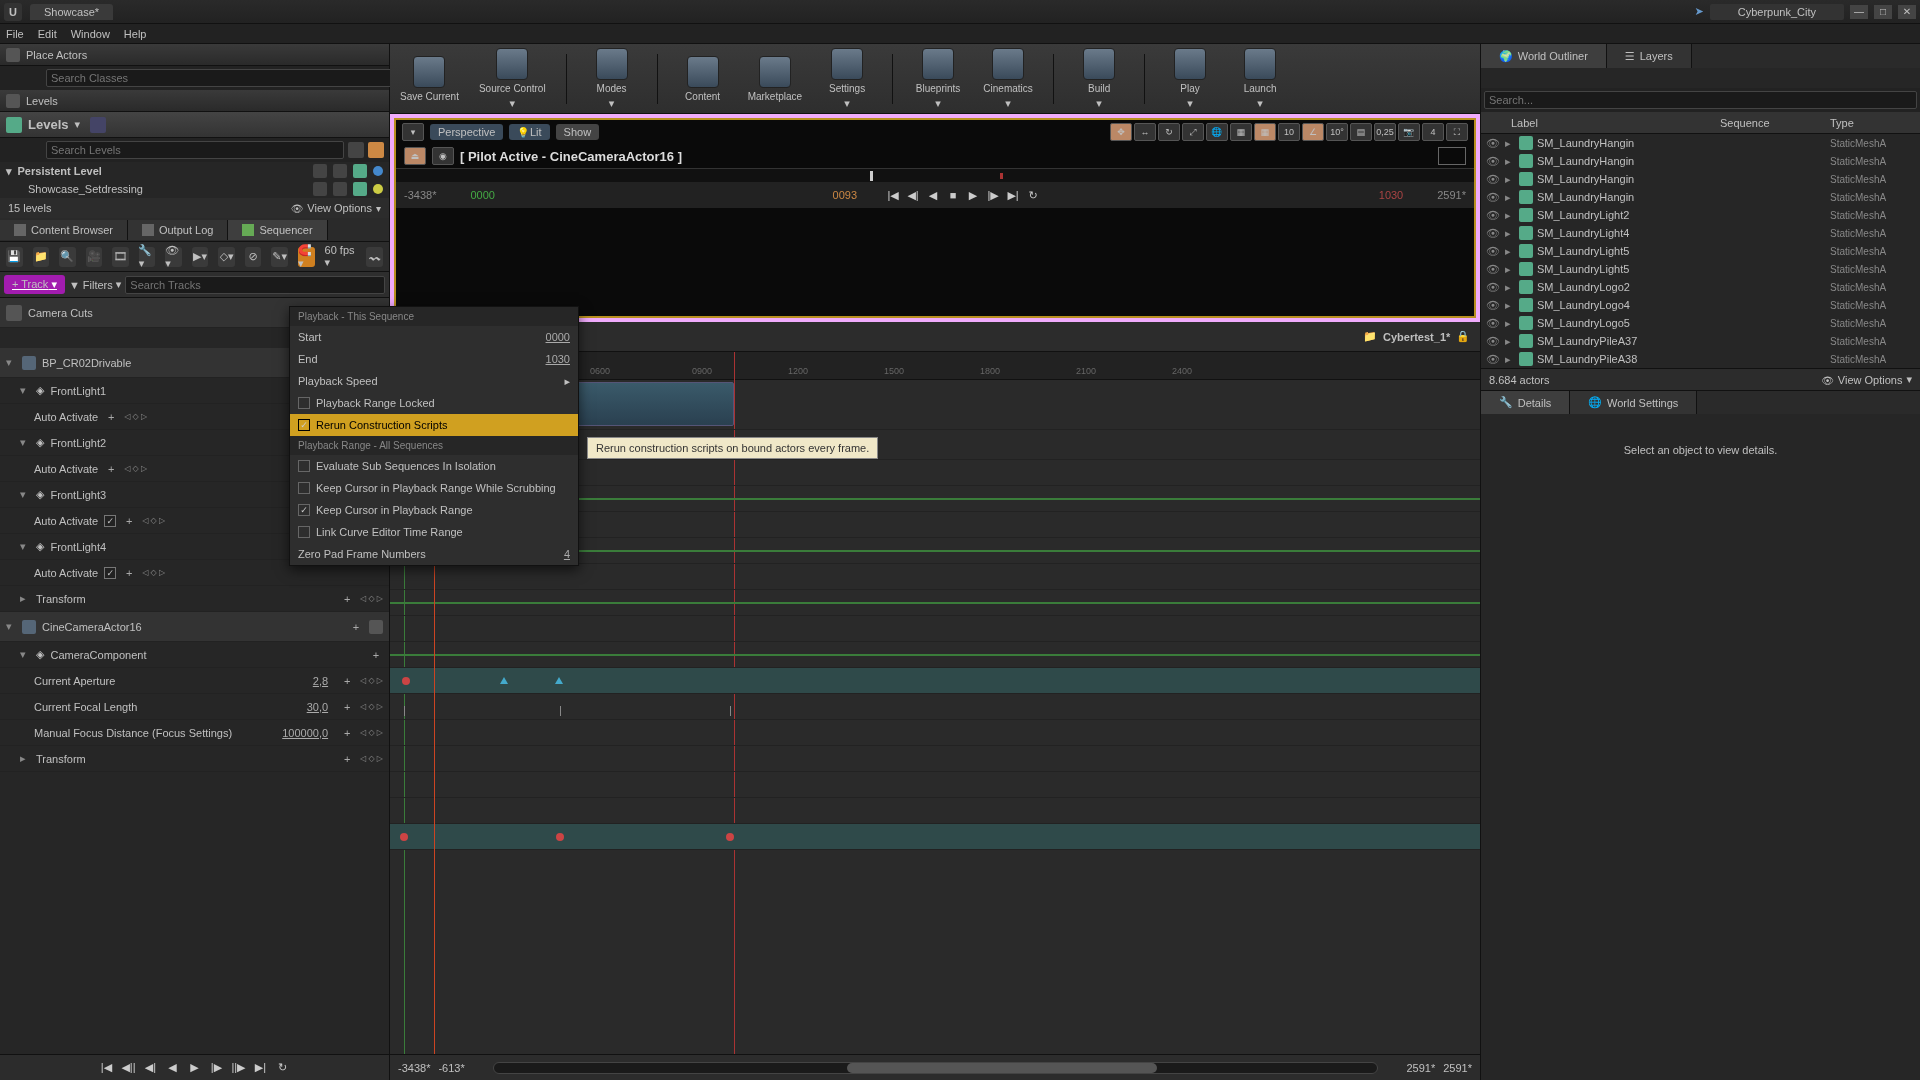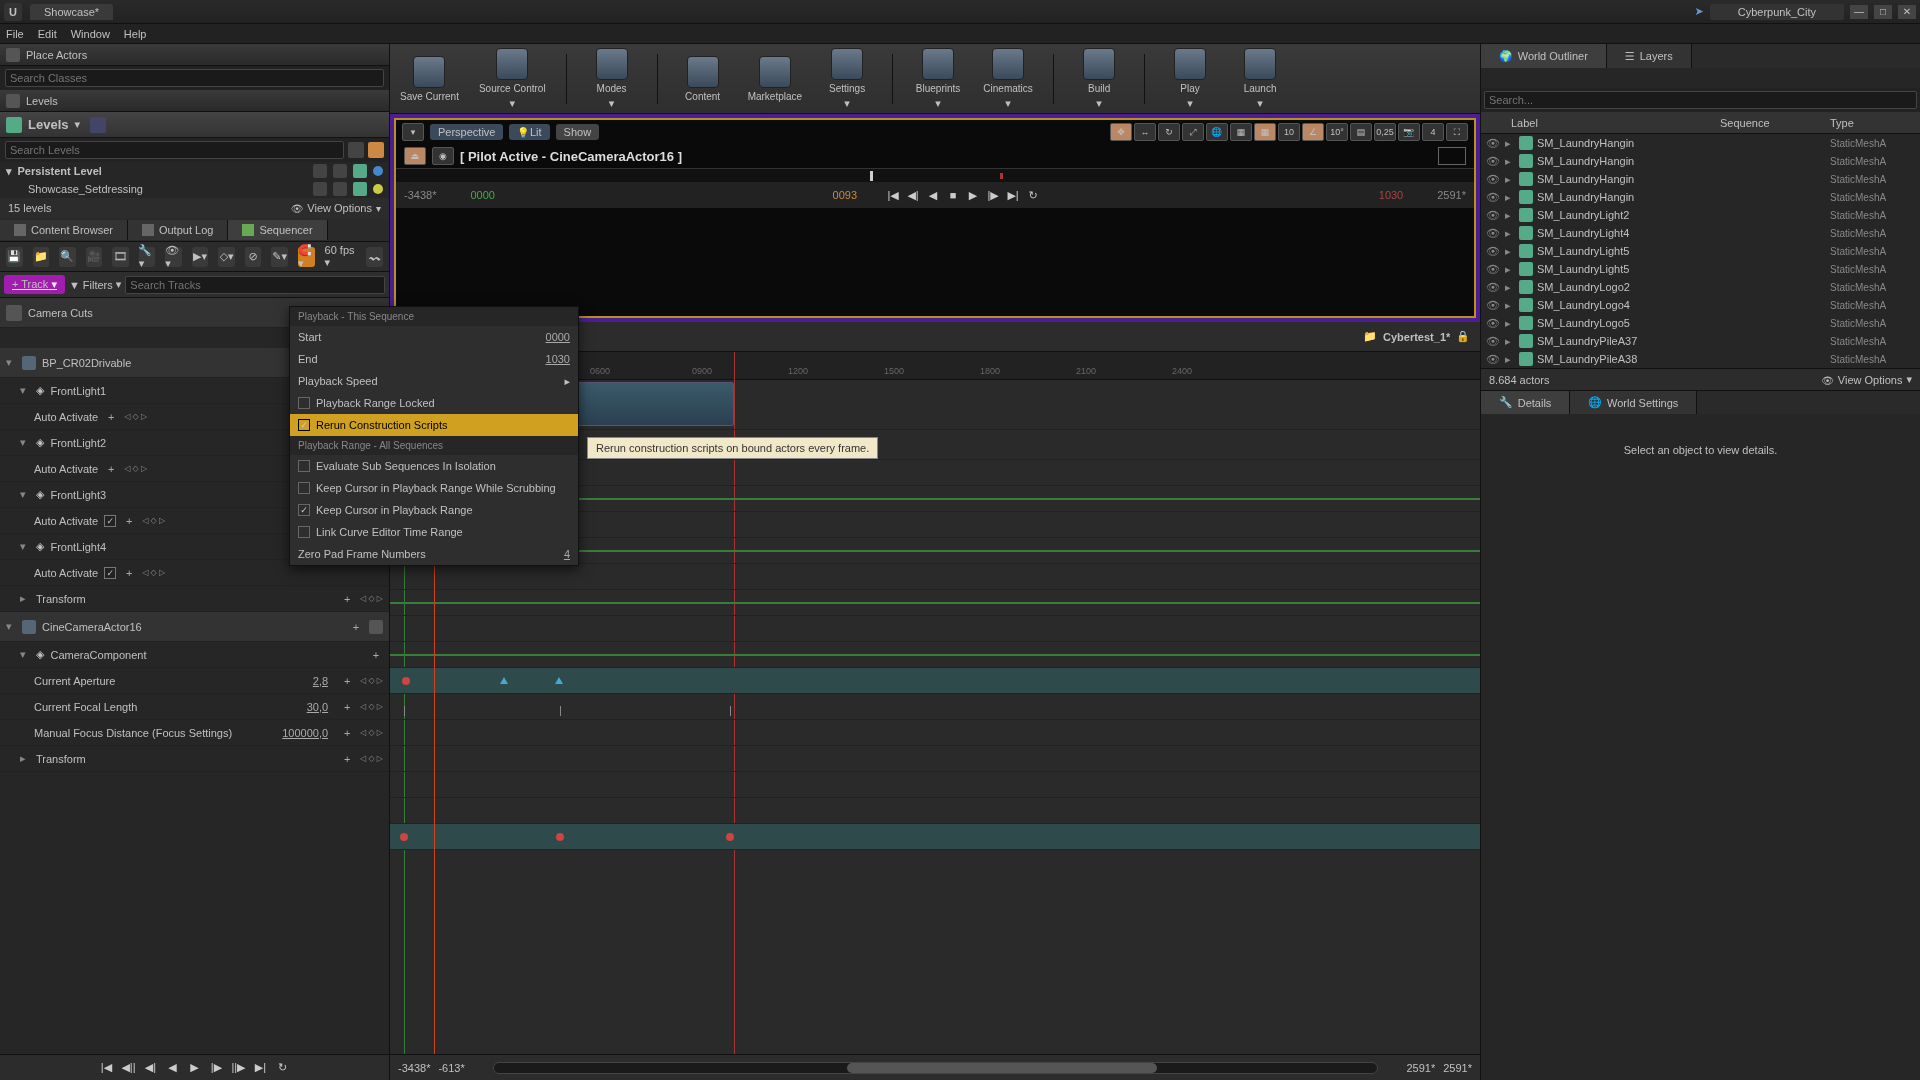--- a/index.html
+++ b/index.html
@@ -10,31 +10,31 @@
 .titlebar .right { margin-left:auto; display:flex; align-items:center; gap:6px;}
 .titlebar .project { background:#333; padding:2px 28px; border-radius:2px;}
 .win-btn { width:18px; height:14px; background:#444; display:flex; align-items:center; justify-content:center; font-size:10px;}
 .menubar { height:20px; background:#222; display:flex; align-items:center; padding:0 6px; gap:14px; border-bottom:1px solid #111;}
 .menubar span { font-size:11px; cursor:default;}
 .main { display:flex; height: calc(100% - 44px); }
 .left { width:390px; display:flex; flex-direction:column; background:#262626; border-right:1px solid #111;}
 .panel-header { height:22px; background: linear-gradient(#3a3a3a,#2a2a2a); display:flex; align-items:center; padding:0 6px; gap:6px; border-bottom:1px solid #111;}
 .panel-header .icon { width:14px; height:14px; background:#555; border-radius:2px;}
 .search-row { padding:3px 5px; background:#222;}
-.search-row input { width:100%; background:#1a1a1a; border:1px solid #444; padding:2px 4px; color:#888; border-radius:2px;}
+.search-row input { width:100%; background:#1a1a1a; border:1px solid #444; padding:2px 4px; color:#888; border-radius:2px;margin-left:41px;}
 .levels-hdr { height:26px; background: linear-gradient(#444,#333); display:flex; align-items:center; padding:0 6px; gap:6px; border-bottom:1px solid #111;}
 .levels-hdr .title { font-weight:bold; font-size:13px;}
 .level-row { height:18px; display:flex; align-items:center; padding:0 6px; gap:6px;}
 .level-row .dot{ width:10px; height:10px; border-radius:50%;}
 .level-row.persistent { color:#6bd3ff; font-weight:bold;}
 .level-row .pad { flex:1;}
 .level-ico { width:14px; height:14px; background:#444; border-radius:2px;}
 .level-footer { height:20px; background:#2c2c2c; display:flex; align-items:center; padding:0 8px;}
 .level-footer .opts { margin-left:auto; font-size:10px; display:flex; align-items:center; gap:4px;}
-.center { flex:1; display:flex; flex-direction:column; background:#4c1d95;justify-content:space-between;}
+.center { flex:1; display:flex; flex-direction:column; background:#f0abfc;justify-content:space-between;}
 .toolbar { height:70px; background: linear-gradient(#3a3a3a,#2e2e2e); display:flex; align-items:center; padding:0 10px; gap:20px; border-bottom:1px solid #111;}
 .tbtn { display:flex; flex-direction:column; align-items:center; gap:3px; min-width:50px;}
 .tbtn .ico { width:32px; height:32px; background: linear-gradient(#6a7a8a,#3a4a5a); border-radius:4px; border:1px solid #222;}
 .tbtn .lbl { font-size:10px; white-space:nowrap;}
 .viewport { height:200px; margin:4px; border:2px solid #b89020; background:#0a0a0a; position:relative; display:flex; flex-direction:column;}
 .vp-top { height:24px; display:flex; align-items:center; padding:0 6px; gap:6px;}
 .vp-pill { background:#3a4a5a; padding:2px 8px; border-radius:3px; font-size:10px;}
 .vp-right-icons { margin-left:auto; display:flex; gap:2px;}
 .vp-ico { width:22px; height:18px; background:#333; border:1px solid #555; border-radius:2px; font-size:9px; display:flex; align-items:center; justify-content:center;}
 .vp-title { height:24px; display:flex; align-items:center; padding:0 8px; gap:6px;}

